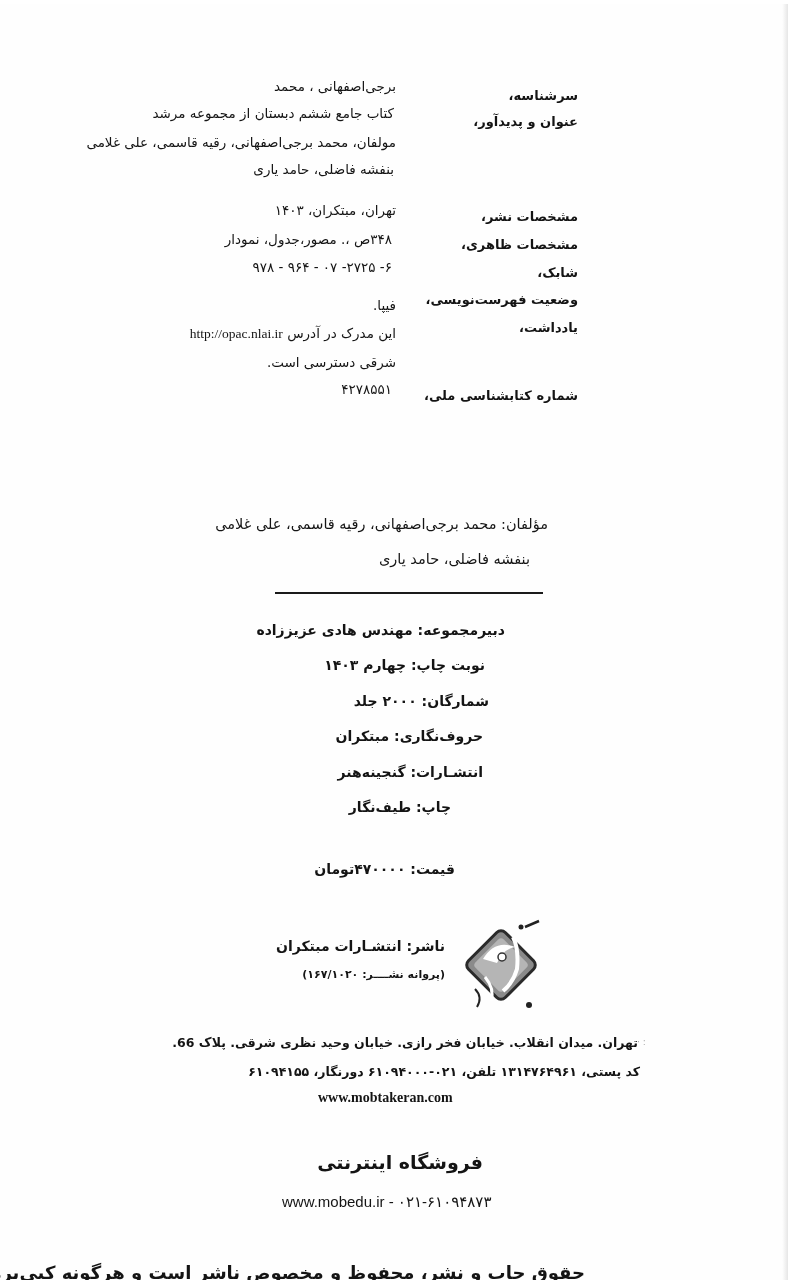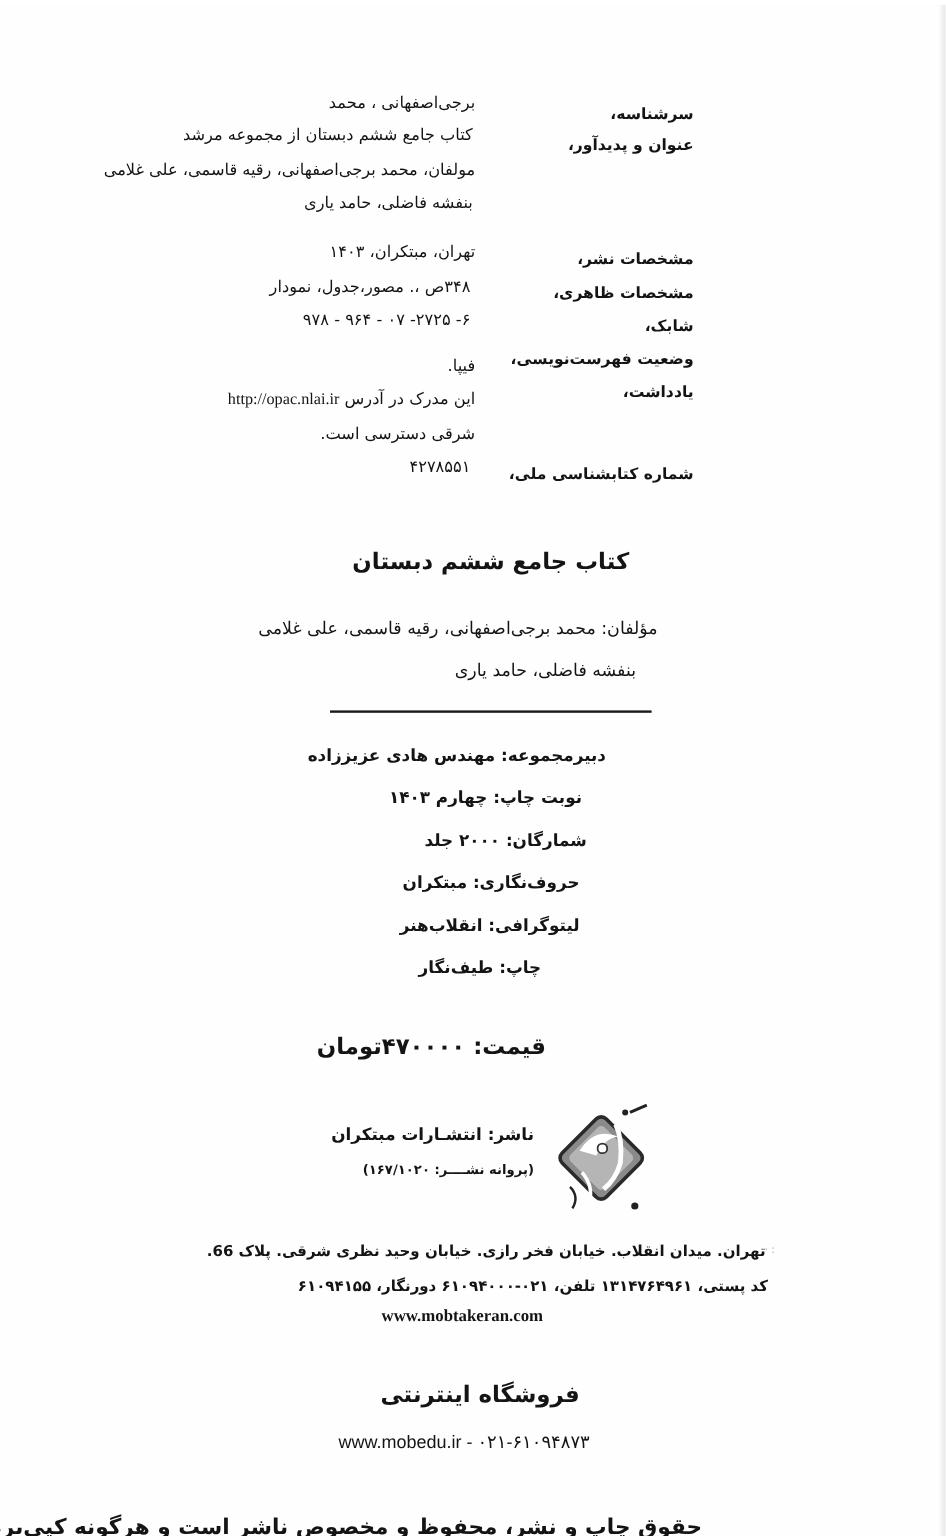--- a/index.html
+++ b/index.html
@@ -54,21 +54,21 @@
     position: absolute;
     left: 275px; top: 588px;
     width: 268px; height: 2px;
     background: #1a1a1a;
   }
   .credit {
     font-size: 14px; font-weight: bold;
     right: 285px; text-align: right;
   }
   .price {
-    font-size: 19px; font-weight: bold;
+    font-size: 14px; font-weight: bold;
     right: 333px; text-align: center;
   }
   .publisher {
     font-size: 14px; font-weight: bold;
     right: 343px;
   }
   .license {
     font-size: 11px; font-weight: bold;
     right: 343px;
     margin-left: 48px;
@@ -130,31 +130,30 @@
   <div class="abs val" style="top:227px;right:396px">۳۴۸ص ،. مصور،جدول، نمودار</div>
   <div class="abs val" style="top:255px;right:396px">۶- ۲۷۲۵- ۰۷ - ۹۶۴ - ۹۷۸</div>
   <div class="abs val" style="top:293px">فیپا.</div>
   <div class="abs val" style="top:321px">
     <span>این مدرک در آدرس</span>
     <span class="ltr">http://opac.nlai.ir</span>
   </div>
   <div class="abs val" style="top:350px">شرقی دسترسی است.</div>
   <div class="abs val" style="top:377px;right:396px">۴۲۷۸۵۵۱</div>
 
-  <div class="abs title" style="top:453px;right:auto">کتاب جامع ششم دبستان</div>
   <div class="abs authors" style="top:512px">مؤلفان: محمد برجی‌اصفهانی، رقیه قاسمی، علی غلامی</div>
   <div class="abs authors" style="top:547px;right:258px">بنفشه فاضلی، حامد یاری</div>
 
   <div class="rule"></div>
 
   <div class="abs credit" style="top:618px;right:283px">دبیرمجموعه: مهندس هادی عزیززاده</div>
   <div class="abs credit" style="top:653px;right:303px">نوبت چاپ: چهارم ۱۴۰۳</div>
   <div class="abs credit" style="top:689px;right:299px">شمارگان: ۲۰۰۰ جلد</div>
   <div class="abs credit" style="top:724px;right:305px">حروف‌نگاری: مبتکران</div>
-  <div class="abs credit" style="top:760px;right:305px">لیتوگرافی: انقلاب‌هنر</div>
+  <div class="abs credit" style="top:760px;right:305px">انتشـارات: گنجینه‌هنر</div>
   <div class="abs credit" style="top:795px;right:337px">چاپ: طیف‌نگار</div>
 
   <div class="abs price" style="top:857px">قیمت: ۴۷۰۰۰۰تومان</div>
 
   <div class="abs publisher" style="top:934px">ناشر: انتشـارات مبتکران</div>
   <div class="abs license" style="top:964px;right:343px">(پروانه نشــــر: ۱۶۷/۱۰۲۰)</div>
 
   <div class="logo">
     <svg width="92" height="92" viewBox="0 0 92 92">
       <g transform="rotate(45 46 46)">

